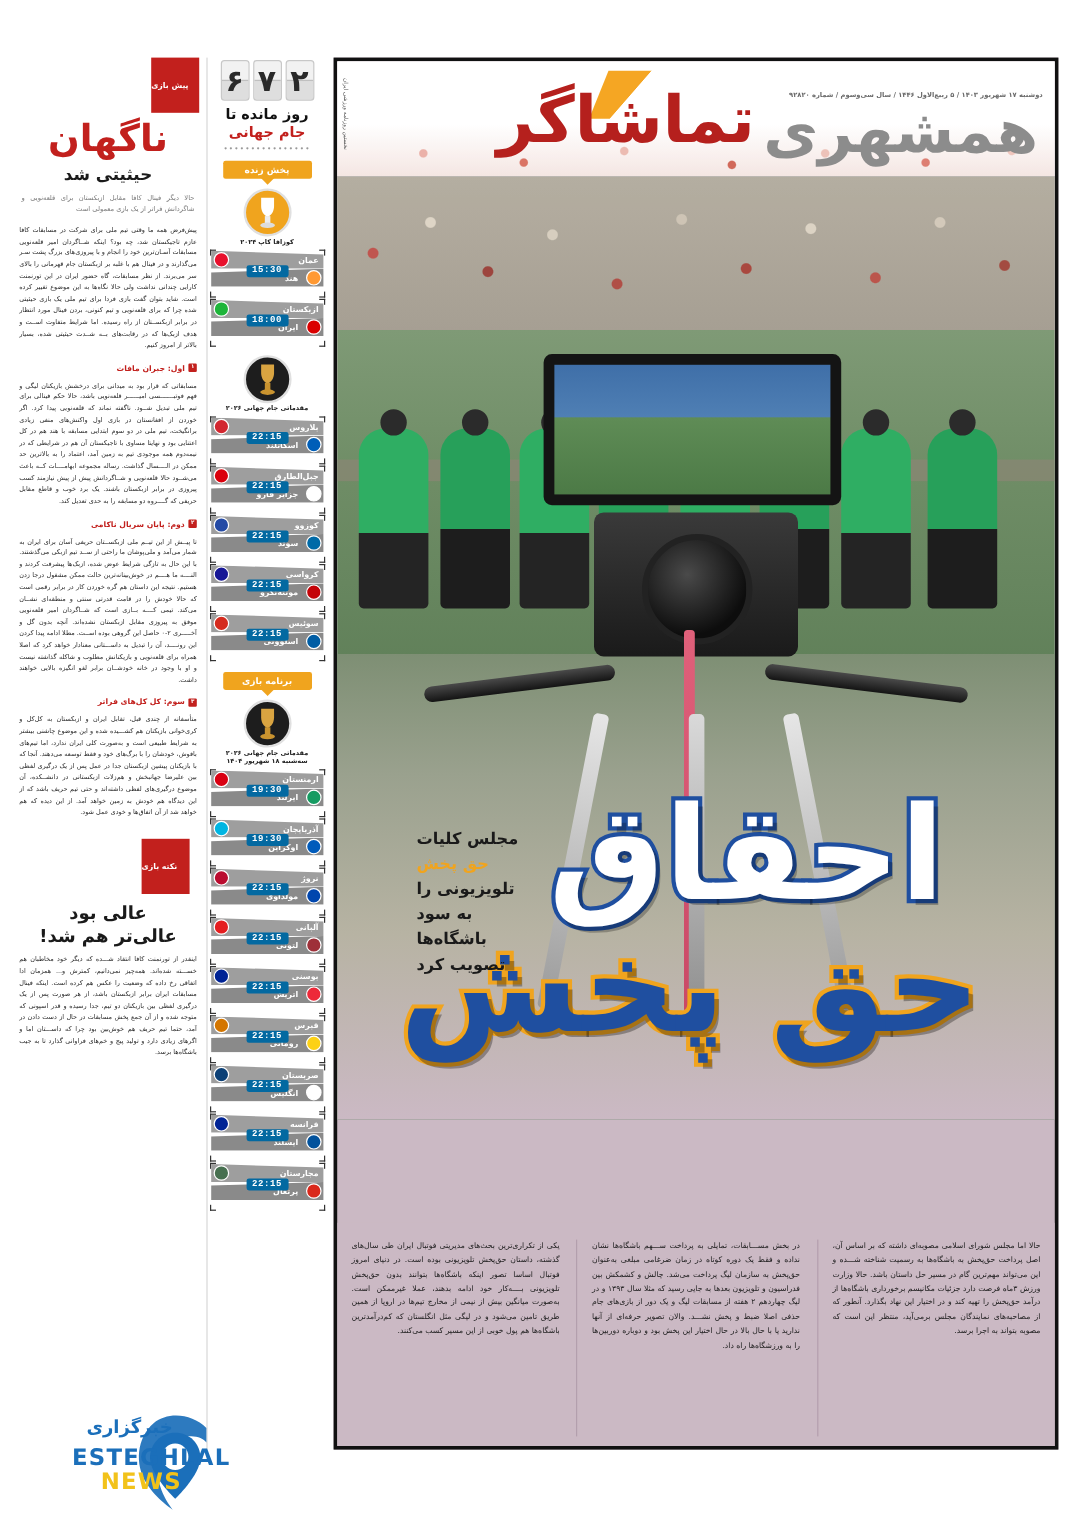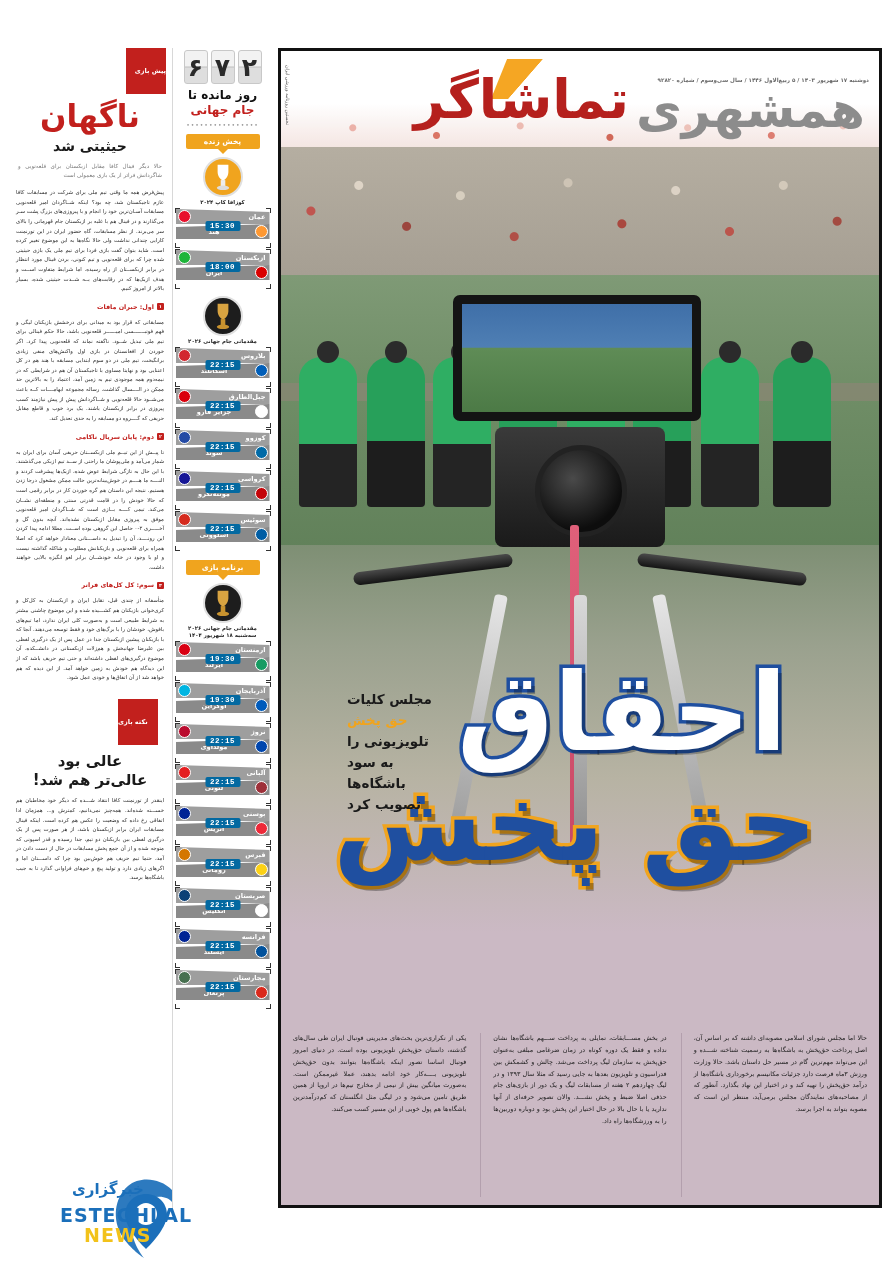--- a/index.html
+++ b/index.html
@@ -14,21 +14,21 @@
   
   .left-col {
     position: absolute; left: 14px; top: 48px;
     width: 152px; height: 1160px;
     background: #fff;
     direction: rtl;
   }
   .kicker-badge {
     width: 40px; height: 46px; background: #c2201d;
     margin: 0 0 0 auto; margin-left: 8px;
-    display: flex; align-items: center; justify-content: flex-start;
+    display: flex; align-items: center; justify-content: flex-end;
     color: #fff; font-size: 6.5px; font-weight: bold;
   }
   .lead-title {
     text-align: center; color: #c2201d; font-weight: bold;
     font-size: 31px; letter-spacing: -1px; line-height: 1.05;
     margin-top: 6px;
   }
   .lead-sub {
     text-align: center; color: #1a1a1a; font-weight: bold;
     font-size: 14px; margin-top: 5px;
@@ -127,21 +127,21 @@
   .mrow {
     position: relative; height: 15px; display: flex; align-items: center;
     background: #9e9e9e; color: #fff;
   }
   .mrow.top { clip-path: polygon(0 0, 100% 3px, 100% 100%, 0 100%); }
   .mrow.bot { background: #8a8a8a; clip-path: polygon(0 3px, 100% 0, 100% 100%, 0 100%); }
   .mrow .tname {
     font-size: 6.6px; font-weight: bold; padding: 0 4px; flex: 1;
   }
   .mrow.top .tname { text-align: right; padding-left: 16px; }
-  .mrow.bot .tname { text-align: center; }
+  .mrow.bot .tname { text-align: right; }
   .flag {
     width: 13px; height: 13px; border-radius: 50%;
     border: 1px solid #fff; margin: 0 2px; flex: 0 0 auto;
     background-size: cover; position: relative; overflow: hidden;
   }
   .mtime {
     position: absolute; left: 50%; top: 12px; transform: translateX(-50%);
     background: #0369a1; color: #fff; font-size: 7.5px; font-weight: bold;
     padding: 1px 5px; border-radius: 2px; letter-spacing: 0.5px;
     font-family: Liberation Mono, monospace; z-index: 3;

